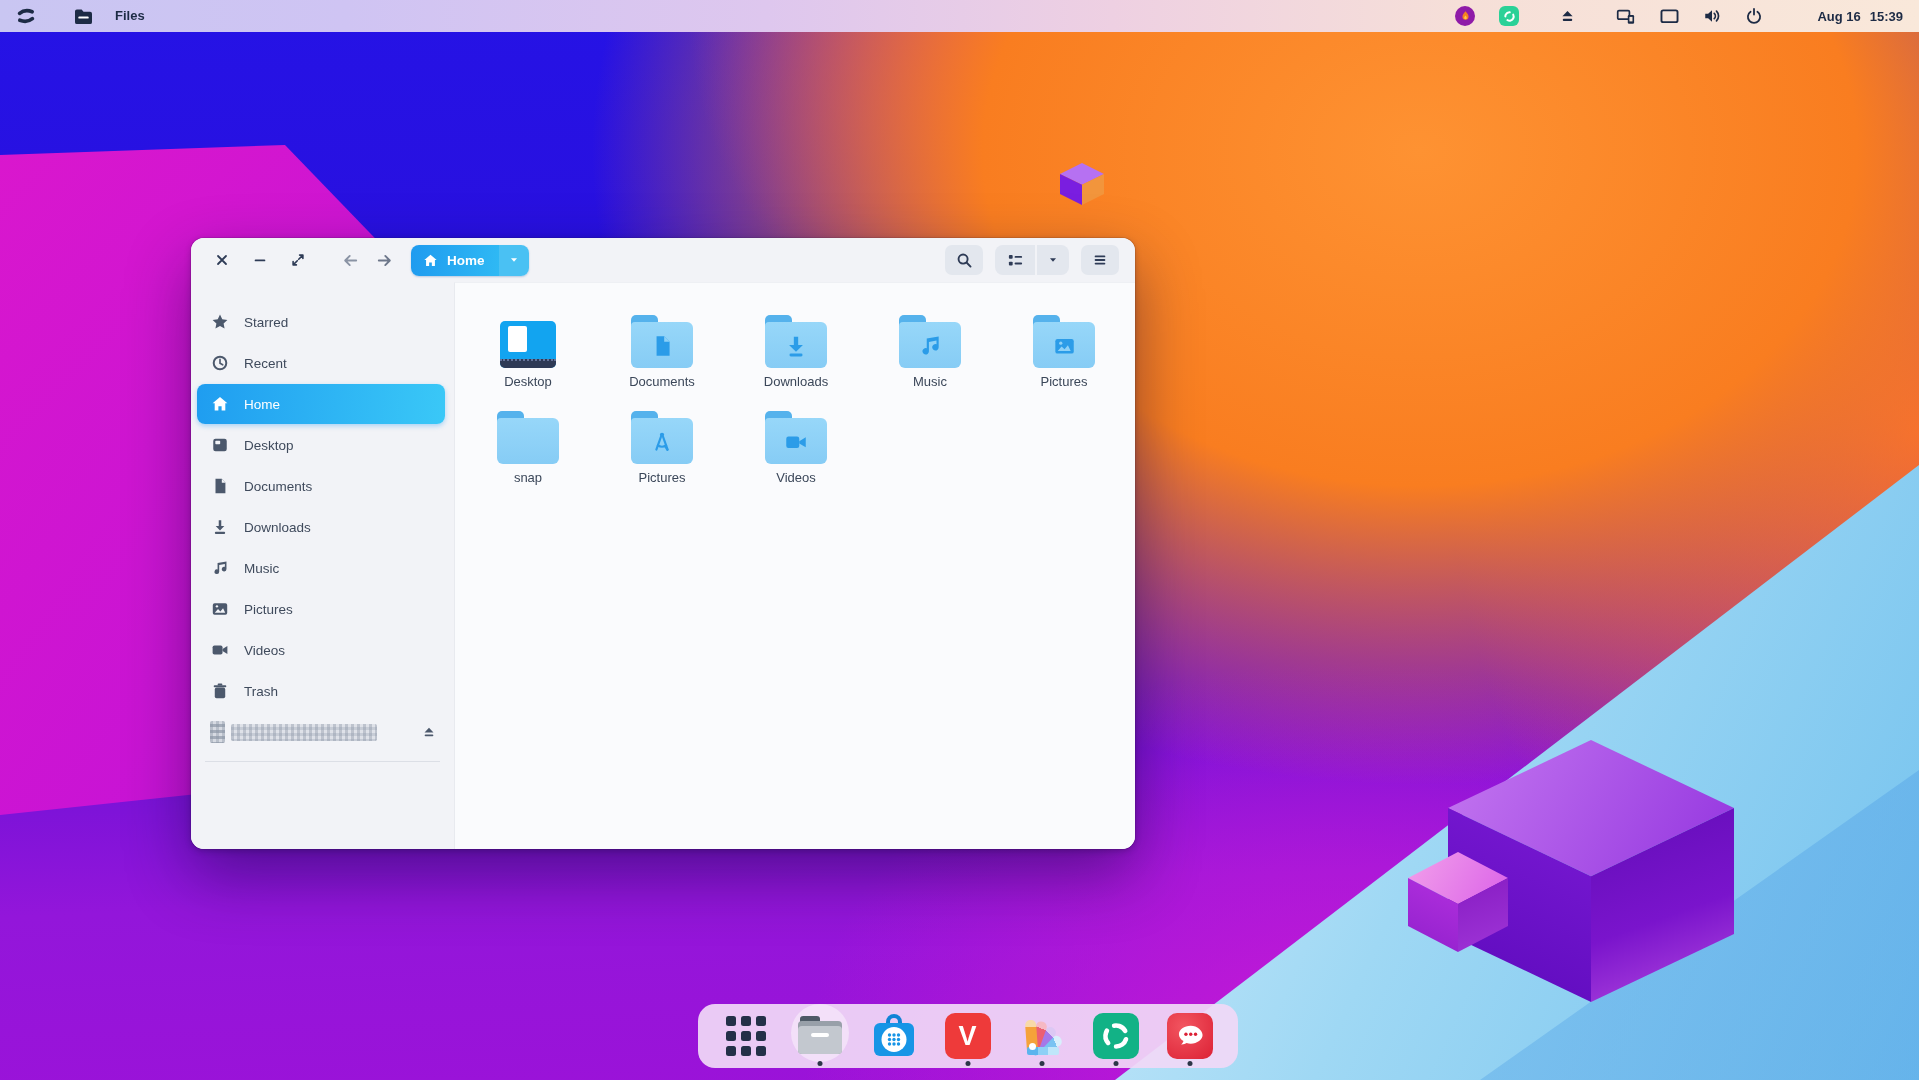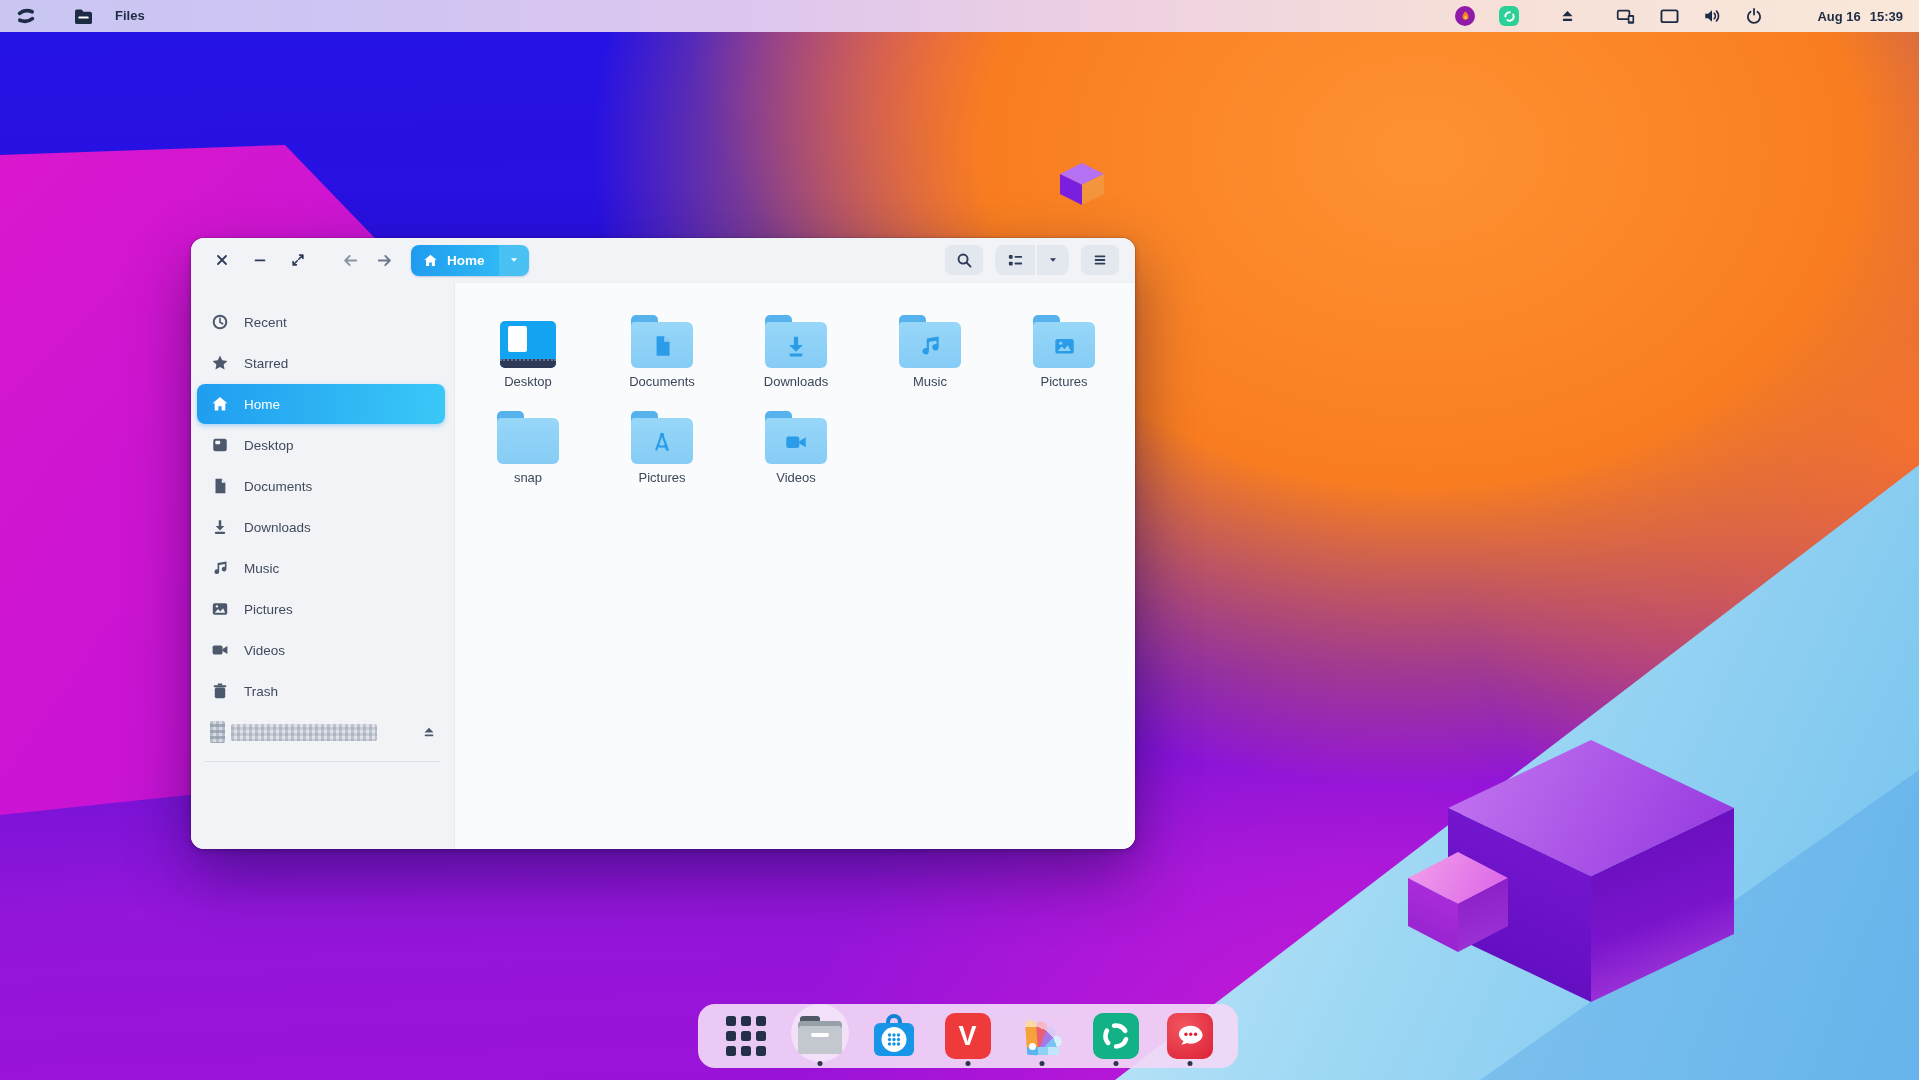--- a/index.html
+++ b/index.html
@@ -309,34 +309,34 @@
         </svg>
       </button>
     </div>
   </div>
 
   <div class="sidebar">
 
     <div class="side-item">
       <span class="side-icon">
         <svg width="18" height="18" viewBox="0 0 20 20">
+            <path d="M10 1.8l2.5 5.2 5.7.7-4.2 3.9 1.1 5.6-5.1-2.8-5.1 2.8 1.1-5.6L1.8 7.7l5.7-.7z" fill="#4c586c"></path>
+          </svg>
+      </span>
+      <span>Starred</span>
+    </div>
+
+    <div class="side-item">
+      <span class="side-icon">
+        <svg width="18" height="18" viewBox="0 0 20 20">
             <circle cx="10" cy="10" r="7" fill="none" stroke="#4c586c" stroke-width="2.2"></circle>
             <path d="M10 6v4.2l3 1.8" fill="none" stroke="#4c586c" stroke-width="1.8" stroke-linecap="round"></path>
           </svg>
       </span>
       <span>Recent</span>
-    </div>
-
-    <div class="side-item">
-      <span class="side-icon">
-        <svg width="18" height="18" viewBox="0 0 20 20">
-            <path d="M10 1.8l2.5 5.2 5.7.7-4.2 3.9 1.1 5.6-5.1-2.8-5.1 2.8 1.1-5.6L1.8 7.7l5.7-.7z" fill="#4c586c"></path>
-          </svg>
-      </span>
-      <span>Starred</span>
     </div>
 
     <div class="side-item selected">
       <span class="side-icon">
         <svg width="18" height="18" viewBox="0 0 20 20">
             <path d="M10 2.2l8.2 7h-2.3v8h-4.1v-4.6H8.2v4.6H4.1v-8H1.8z" fill="#fff"></path>
           </svg>
       </span>
       <span>Home</span>
     </div>

